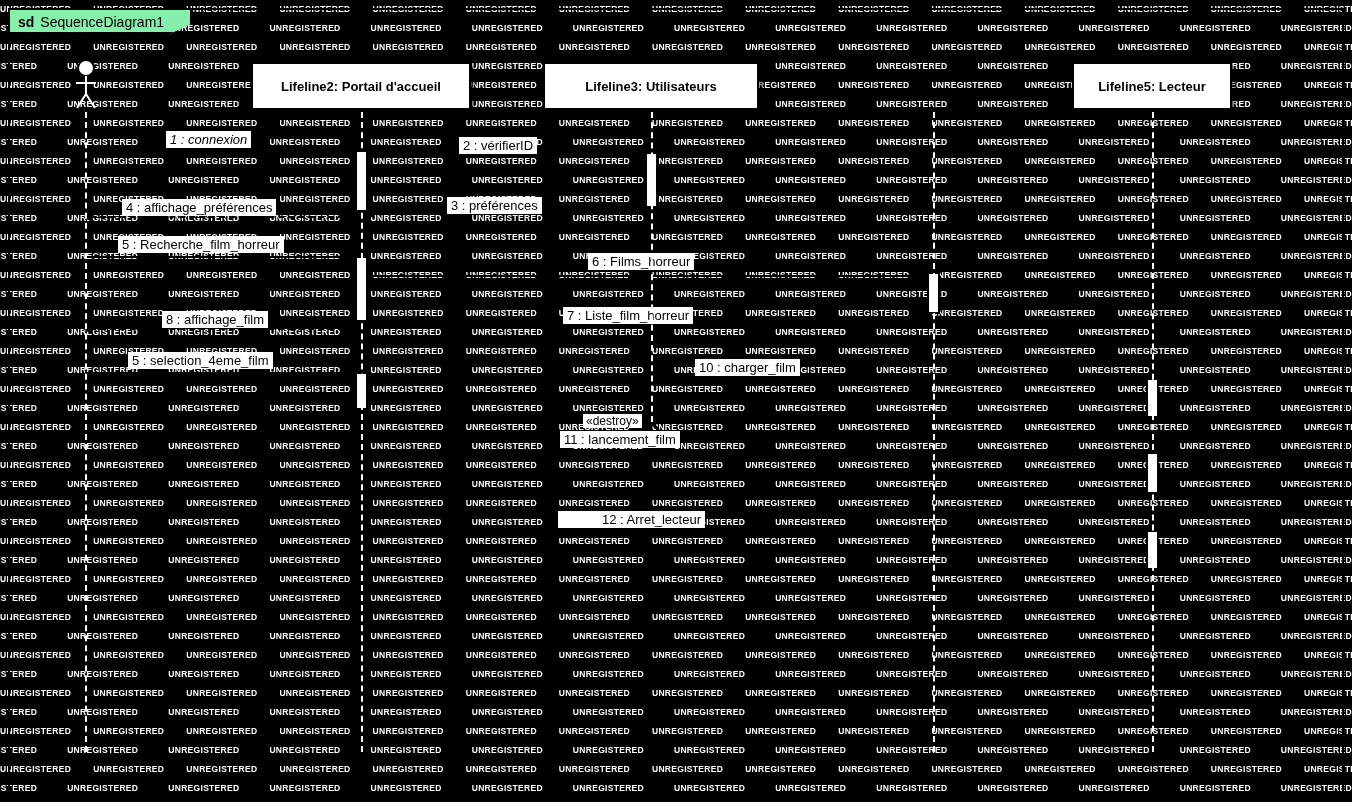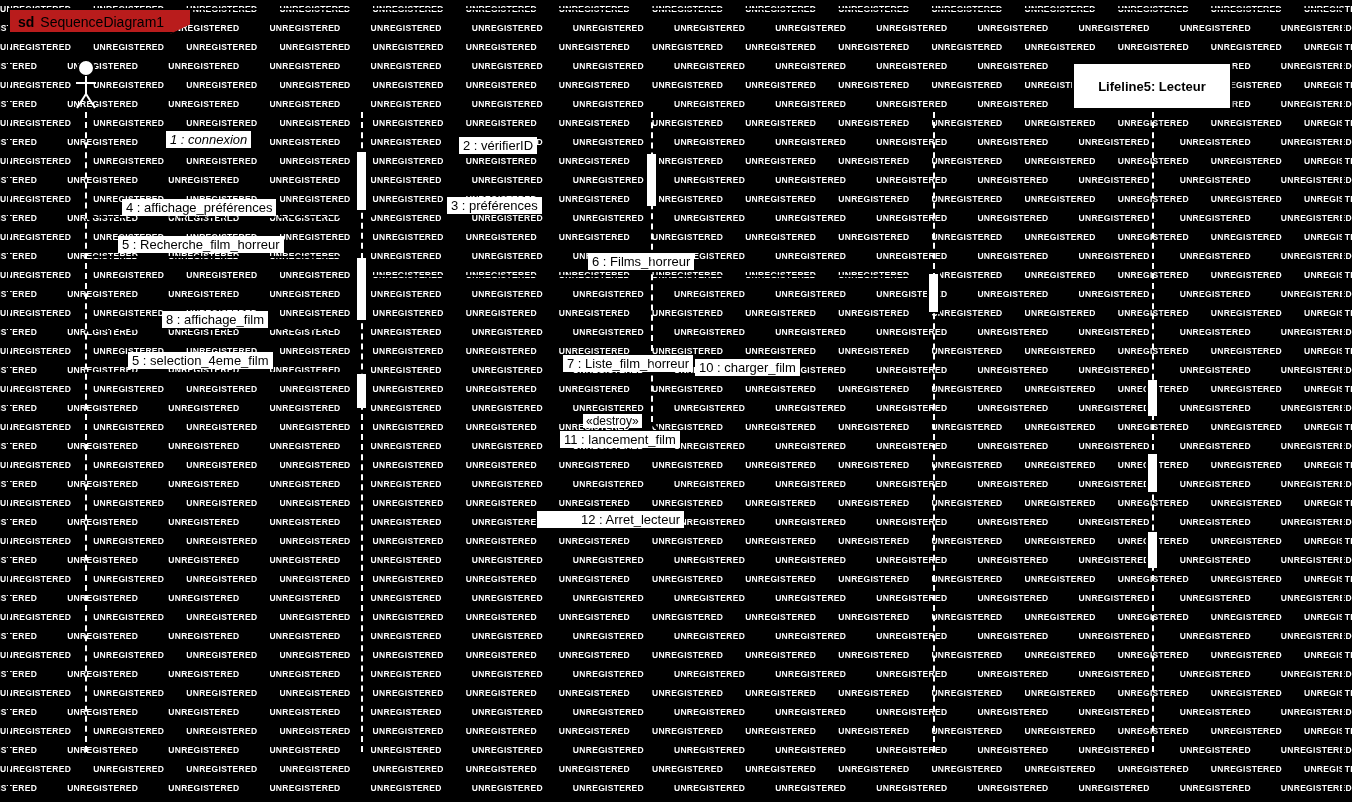--- a/index.html
+++ b/index.html
@@ -37,21 +37,21 @@
     z-index:2;
   }
   .frame{
     position:absolute;left:8px;top:8px;width:1336px;height:786px;
     border:2px solid #000;
     box-sizing:border-box;
   }
   .frame-tab{
     position:absolute;left:8px;top:8px;
     height:26px;
-    background:#b91c1c;
+    background:#86efac;
     border:2px solid #000;
     box-sizing:border-box;
     padding:2px 26px 2px 8px;
     font-size:14px;
     color:#000;
     line-height:20px;
     white-space:nowrap;
     
     clip-path:polygon(0 0, 100% 0, 100% 60%, 88% 100%, 0 100%);
   }
@@ -192,20 +192,26 @@
   <div class="actor-head" style="left:72px;top:58px;">
     <svg width="28" height="52" viewBox="0 0 28 52">
       <circle cx="14" cy="10" r="8" fill="#fff" stroke="#000" stroke-width="2"></circle>
       <line x1="14" y1="18" x2="14" y2="36" stroke="#fff" stroke-width="2"></line>
       <line x1="4" y1="25" x2="24" y2="25" stroke="#fff" stroke-width="2"></line>
       <line x1="14" y1="36" x2="5" y2="50" stroke="#fff" stroke-width="2"></line>
       <line x1="14" y1="36" x2="23" y2="50" stroke="#fff" stroke-width="2"></line>
     </svg>
   </div>
 
+  <div class="lifeline-head" style="left:251px;top:62px;width:220px;height:48px;">
+    <span>Lifeline2: Portail d'accueil</span>
+  </div>
+  <div class="lifeline-head" style="left:543px;top:62px;width:216px;height:48px;">
+    <span>Lifeline3: Utilisateurs</span>
+  </div>
   <div class="lifeline-head" style="left:1072px;top:62px;width:160px;height:48px;">
     <span>Lifeline5: Lecteur</span>
   </div>
 
   <div class="lifeline-line" style="left:85px;top:112px;height:640px;"></div>
   <div class="lifeline-line" style="left:361px;top:112px;height:640px;"></div>
   <div class="lifeline-line" style="left:651px;top:112px;height:310px;"></div>
   <div class="lifeline-line" style="left:933px;top:112px;height:640px;"></div>
   <div class="lifeline-line" style="left:1152px;top:112px;height:640px;"></div>
 
@@ -237,21 +243,21 @@
   <div class="msg" style="left:85px;top:256px;width:266px;"></div>
   <div class="arrowhead arrow-right" style="left:347px;top:252px;"></div>
   <div class="msg-label" style="left:118px;top:236px;">5 : Recherche_film_horreur</div>
 
   <div class="msg" style="left:368px;top:275px;width:556px;"></div>
   <div class="arrowhead arrow-right" style="left:919px;top:271px;"></div>
   <div class="msg-label" style="left:588px;top:253px;">6 : Films_horreur</div>
 
   <div class="msg dashed" style="left:372px;top:322px;width:554px;"></div>
   <div class="arrowhead arrow-left" style="left:364px;top:318px;"></div>
-  <div class="msg-label" style="left:563px;top:307px;margin-top:48px;">7 : Liste_film_horreur</div>
+  <div class="msg-label" style="left:563px;top:307px;">7 : Liste_film_horreur</div>
 
   <div class="msg dashed" style="left:90px;top:328px;width:264px;"></div>
   <div class="arrowhead arrow-left" style="left:83px;top:324px;"></div>
   <div class="msg-label" style="left:162px;top:311px;">8 : affichage_film</div>
 
   <div class="msg" style="left:85px;top:372px;width:266px;"></div>
   <div class="arrowhead arrow-right" style="left:347px;top:368px;"></div>
   <div class="msg-label" style="left:128px;top:352px;">5 : selection_4eme_film</div>
 
   <div class="msg" style="left:368px;top:379px;width:775px;"></div>
@@ -260,15 +266,15 @@
 
   <div class="destroy-x" style="left:640px;top:411px;"></div>
   <div class="stereotype" style="left:583px;top:414px;">«destroy»</div>
 
   <div class="msg" style="left:368px;top:452px;width:775px;"></div>
   <div class="arrowhead arrow-right" style="left:1138px;top:448px;"></div>
   <div class="msg-label" style="left:560px;top:431px;">11 : lancement_film</div>
 
   <div class="msg" style="left:368px;top:531px;width:775px;"></div>
   <div class="arrowhead arrow-right" style="left:1138px;top:527px;"></div>
-  <div class="msg-label" style="left:537px;top:511px;padding-left:44px;">12 : Arret_lecteur</div>
+  <div class="msg-label" style="left:558px;top:511px;padding-left:44px;">12 : Arret_lecteur</div>
 
 </div>
 
 </body></html>

